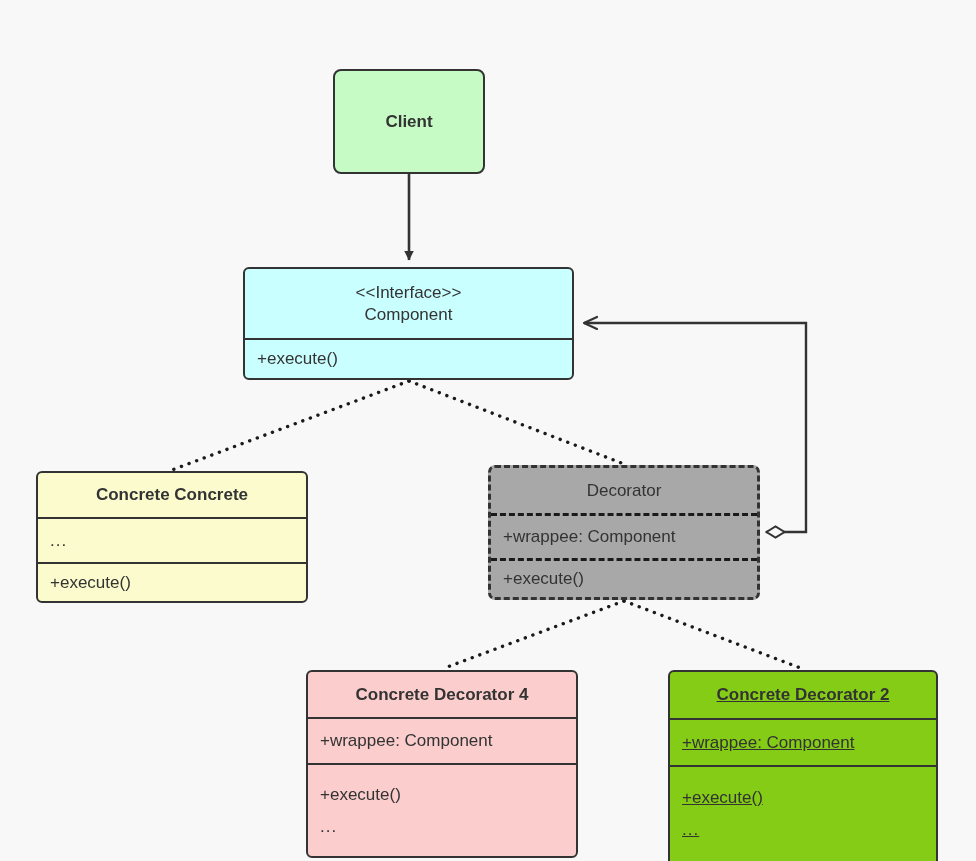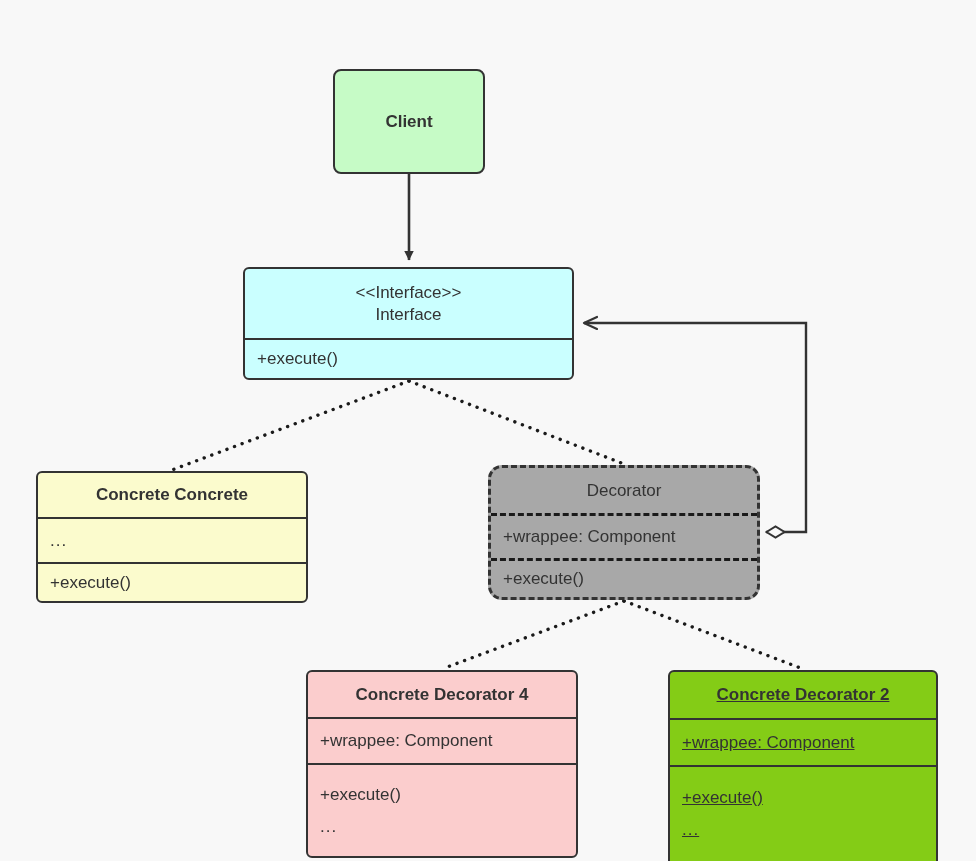--- a/index.html
+++ b/index.html
@@ -38,21 +38,21 @@
     border-radius: 6px;
     background: #ffffff;
     overflow: hidden;
     display: flex;
     flex-direction: column;
     z-index: 2;
   }
   .uml-node.dashed {
     border-style: dashed;
     border-width: 3px;
-    border-radius: 14px;
+    border-radius: 7px;
   }
   .compartment {
     box-sizing: border-box;
     display: flex;
     flex-direction: column;
     justify-content: center;
     padding: 0 12px;
     font-size: 17px;
     line-height: 1.28;
     color: #333333;
@@ -143,21 +143,21 @@
     <path d="M766,500 L806,500 L806,291 L584,291" fill="none" stroke="#333333" stroke-width="2.4" stroke-linejoin="miter" marker-start="url(#open-diamond)" marker-end="url(#open-arrow)"></path>
   </svg>
 
   <div class="uml-node" id="node-client">
     <div class="compartment title">Client</div>
   </div>
 
   <div class="uml-node" id="node-component">
     <div class="compartment title plain stereotype-title" style="height:72px;">
       <span class="stereo">&lt;&lt;Interface&gt;&gt;</span>
-      <span class="cname">Interface</span>
+      <span class="cname">Component</span>
     </div>
     <div class="compartment body" style="height:41px;">
       <span class="line">+execute()</span>
     </div>
   </div>
 
   <div class="uml-node" id="node-concrete-comp">
     <div class="compartment title" style="height:45px;">Concrete Concrete</div>
     <div class="compartment body" style="height:47px;">
       <span class="line dots">...</span>

